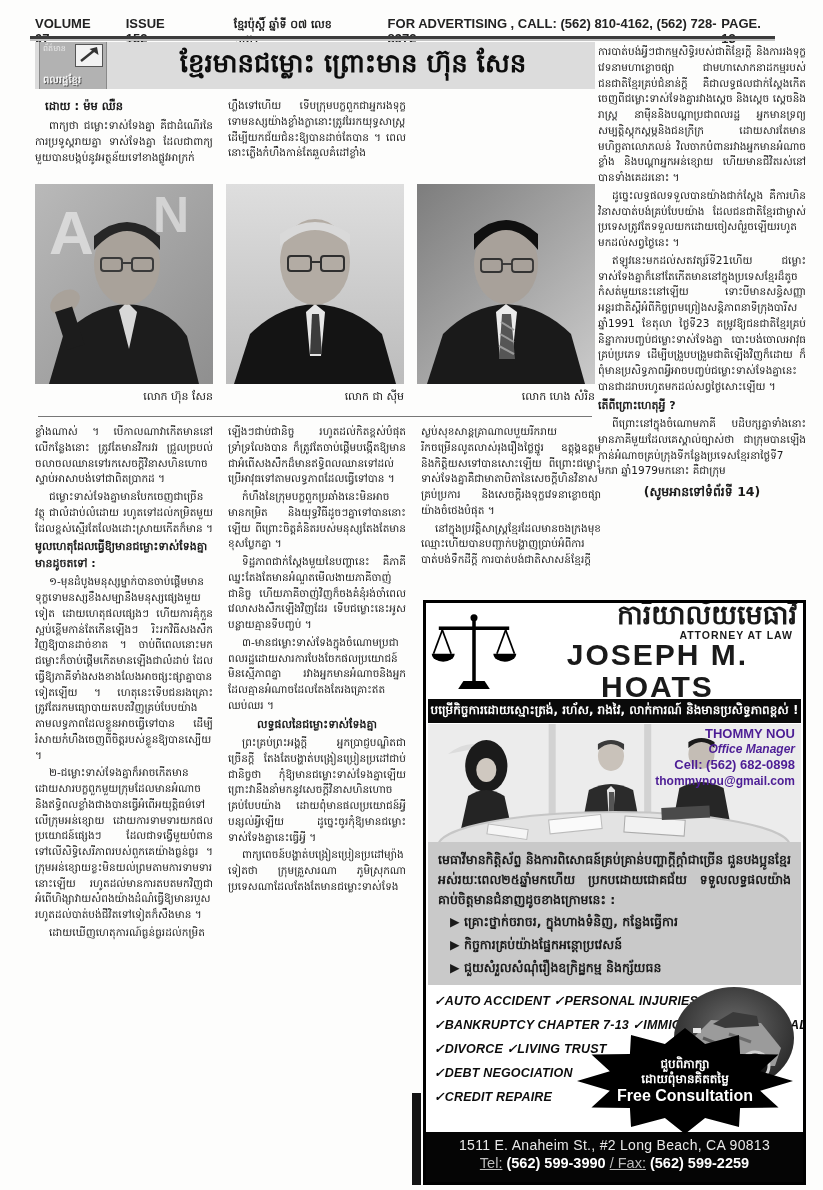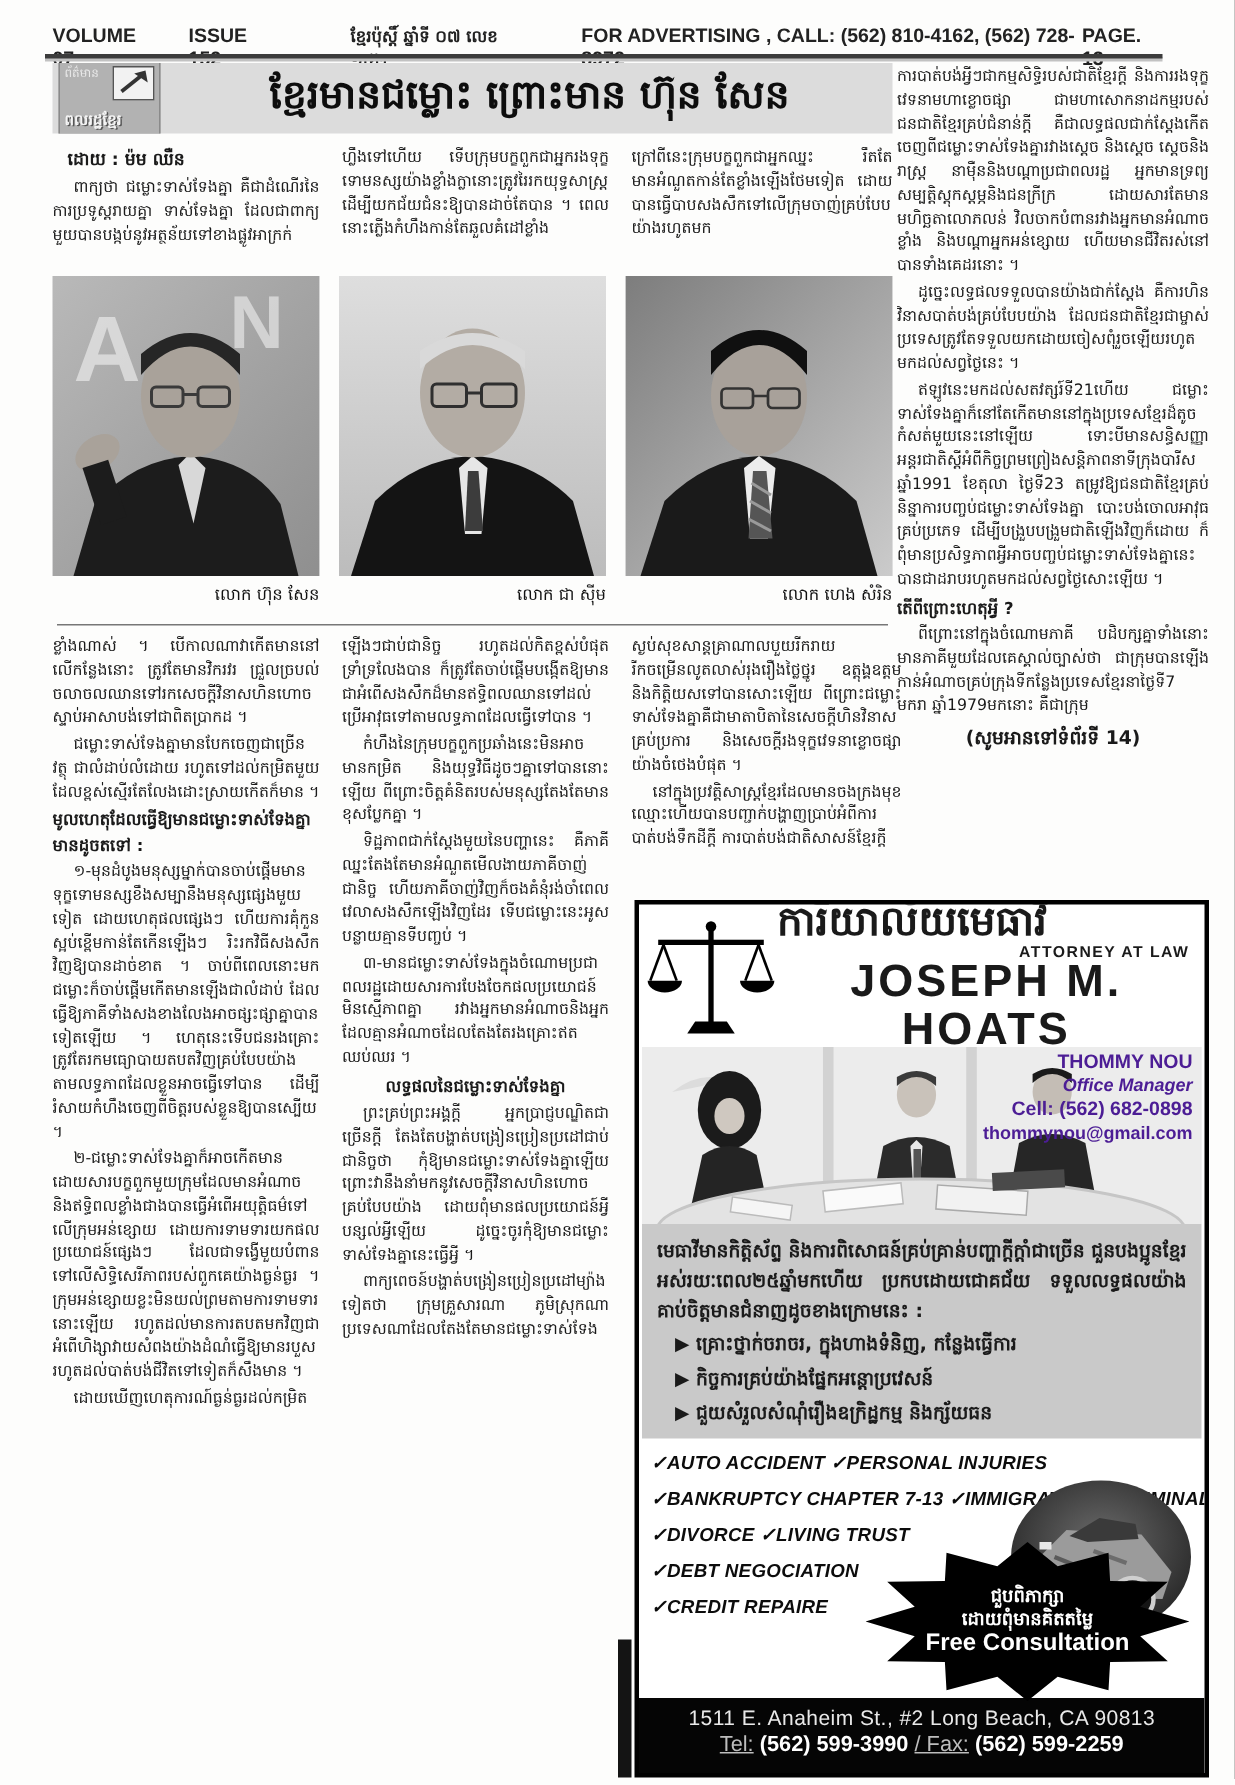--- a/index.html
+++ b/index.html
@@ -44,21 +44,21 @@
   .photorow figcaption{text-align:right;font-size:11px;padding-top:5px;color:#111;}
   .caprule{position:absolute;top:416px;left:38px;width:554px;height:1px;background:#777;}
   .artifact{position:absolute;top:1093px;left:412px;width:9px;height:92px;background:#141414;}
   
   .ad{position:absolute;top:600px;left:423px;width:383px;height:585px;border:3px solid #000;
       background:#fff;box-sizing:border-box;}
   .ad-inner{position:relative;width:100%;height:100%;overflow:hidden;}
   .ad-header{display:flex;align-items:center;height:95px;padding:2px 6px 0 4px;box-sizing:border-box;}
   .ad-header svg{width:88px;height:88px;flex:0 0 auto;}
   .ad-titles{flex:1;display:flex;flex-direction:column;}
-  .ad-kh-title{text-align:left;font-size:27px;font-weight:bold;line-height:1.05;}
+  .ad-kh-title{text-align:right;font-size:27px;font-weight:bold;line-height:1.05;}
   .ad-att{font-family:"Liberation Sans",sans-serif;text-align:right;font-size:10.5px;font-weight:bold;letter-spacing:1px;margin:0 4px -2px 0;}
   .ad-name{font-family:"Liberation Sans",sans-serif;text-align:center;font-size:30px;font-weight:bold;letter-spacing:2px;line-height:1.05;}
   .ad-tag{height:24px;margin:1px 2px;background:#0a0a0a;color:#fff;font-size:12px;font-weight:bold;
           display:flex;align-items:center;justify-content:center;white-space:nowrap;overflow:hidden;}
   .ad-photo{position:relative;height:118px;margin:0 2px;overflow:hidden;background:#e8e8e8;}
   .ad-photo svg{display:block;width:100%;height:100%;}
   .mgr{position:absolute;top:2px;right:6px;text-align:right;font-family:"Liberation Sans",sans-serif;line-height:1.25;color:#4c1d95;}
   .mgr .m1{font-weight:bold;font-size:13px;}
   .mgr .m2{font-style:italic;font-weight:bold;font-size:12px;}
   .mgr .m3{font-weight:bold;font-size:13px;}
@@ -110,23 +110,20 @@
     </div>
     <h1 class="headline k">ខ្មែរមានជម្លោះ ព្រោះមាន ហ៊ុន សែន</h1>
   </div>
 
   <div class="col intro1 k">
     <div class="byline">ដោយ : ម៉ម ឈឺន</div>
     <p>ពាក្យថា ជម្លោះទាស់ទែងគ្នា គឺជាដំណើរនៃការប្រទូស្តរាយគ្នា ទាស់ទែងគ្នា ដែលជាពាក្យមួយបានបង្កប់នូវអត្ថន័យទៅខាងផ្លូវអាក្រក់</p>
   </div>
   <div class="col intro2 k">
     <p class="noind">ហ្លឹងទៅហើយ ទើបក្រុមបក្ខពួកជាអ្នករងទុក្ខទោមនស្សយ៉ាងខ្លាំងក្លានោះត្រូវរៃរកយុទ្ធសាស្ត្រ ដើម្បីយកជ័យជំនះឱ្យបានដាច់តែបាន ។ ពេលនោះភ្លើងកំហឹងកាន់តែឆួលគំដៅខ្លាំង</p>
-  </div>
-  <div class="col intro3 k">
-    <p class="noind">ក្រៅពីនេះក្រុមបក្ខពួកជាអ្នកឈ្នះ រឹតតែមានអំណួតកាន់តែខ្លាំងឡើងថែមទៀត ដោយបានធ្វើបាបសងសឹកទៅលើក្រុមចាញ់គ្រប់បែបយ៉ាងរហូតមក</p>
   </div>
 
   <div class="photorow">
     <figure>
       <svg viewBox="0 0 178 200">
         <defs>
             <linearGradient id="gA" x1="0" y1="0" x2="1" y2="1">
               <stop offset="0" stop-color="#b9b9b9"></stop>
               <stop offset="1" stop-color="#8f8f8f"></stop>
             </linearGradient>
@@ -243,20 +240,21 @@
           <path d="M72 52 a13 9 0 0 0 26 0 Z" fill="#000"></path>
           <path d="M32 92 h36 l-6 -9 h-24 Z" fill="#000"></path>
         </svg>
         <div class="ad-titles">
           <div class="ad-kh-title k">ការិយាល័យមេធាវី</div>
           <div class="ad-att">ATTORNEY AT LAW</div>
           <div class="ad-name">JOSEPH M. HOATS</div>
         </div>
       </div>
 
+      <div class="ad-tag k">បម្រើកិច្ចការដោយស្មោះត្រង់, រហ័ស, រាងវៃ, លាក់ការណ៍ និងមានប្រសិទ្ធភាពខ្ពស់ !</div>
 
       <div class="ad-photo">
         <svg viewBox="0 0 371 118" preserveAspectRatio="none">
           <rect width="371" height="118" fill="#ececec"></rect>
           <rect x="120" y="0" width="7" height="118" fill="#d2d2d2"></rect>
           <rect x="215" y="0" width="7" height="118" fill="#d2d2d2"></rect>
           <path d="M20 30 Q45 10 70 30 Q55 18 40 26 Z" fill="#dcdcdc"></path>
           <ellipse cx="58" cy="42" rx="21" ry="26" fill="#1b1b1b"></ellipse>
           <ellipse cx="58" cy="46" rx="10" ry="12" fill="#cfc8c0"></ellipse>
           <path d="M30 118 L40 72 Q58 60 76 72 L86 118 Z" fill="#242424"></path>

